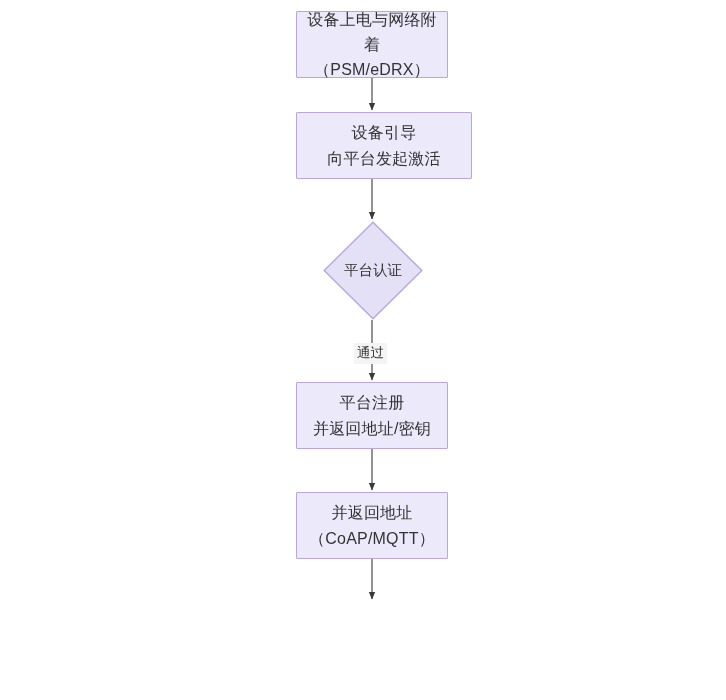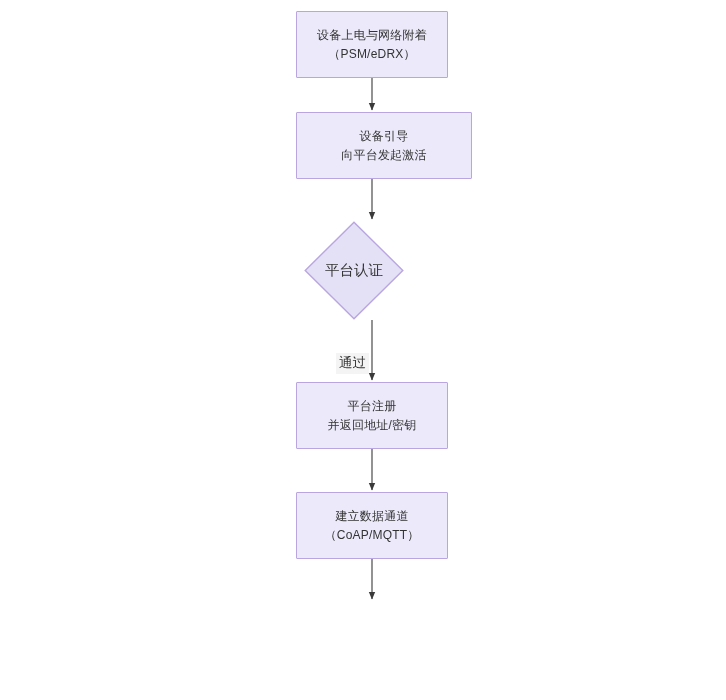--- a/index.html
+++ b/index.html
@@ -45,21 +45,21 @@
 
   .node-process {
     background: #eceafa;
     border: 1.4px solid #b9a6e0;
     border-radius: 1px;
   }
 
   .node-label {
     text-align: center;
     color: #333333;
-    font-size: 12px;
+    font-size: 16px;
     line-height: 1.58;
     letter-spacing: 0.2px;
     white-space: pre-line;
     padding: 0 6px;
   }
 
   
   .node-decision {
     background: transparent;
     border: none;
@@ -120,35 +120,35 @@
   <div class="node node-process" style="left:296px; top:11px; width:152px; height:67px;">
     <div class="node-label">设备上电与网络附着
 （PSM/eDRX）</div>
   </div>
 
   <div class="node node-process" style="left:296px; top:112px; width:176px; height:67px;">
     <div class="node-label">设备引导
 向平台发起激活</div>
   </div>
 
-  <div class="node node-decision" style="left:304px; top:221px; width:100px; height:99px;">
+  <div class="node node-decision" style="left:323px; top:221px; width:100px; height:99px;">
     <svg class="diamond-shape" viewBox="0 0 100 99" preserveAspectRatio="none" xmlns="http://www.w3.org/2000/svg">
       <polygon points="50,1.2 98.8,49.5 50,97.8 1.2,49.5" fill="#e4e1f7" stroke="#b9a6e0" stroke-width="1.4"></polygon>
     </svg>
     <div class="diamond-text">平台认证</div>
   </div>
 
-  <div class="edge-label" style="left:336px; top:343px;margin-top:10px;">
+  <div class="edge-label" style="left:354px; top:343px;">
     <span>通过</span>
   </div>
 
   <div class="node node-process" style="left:296px; top:382px; width:152px; height:67px;">
     <div class="node-label">平台注册
 并返回地址/密钥</div>
   </div>
 
   <div class="node node-process" style="left:296px; top:492px; width:152px; height:67px;">
-    <div class="node-label">建立数据通道
+    <div class="node-label">并返回地址
 （CoAP/MQTT）</div>
   </div>
 
 
 </div>
 
 </body></html>

